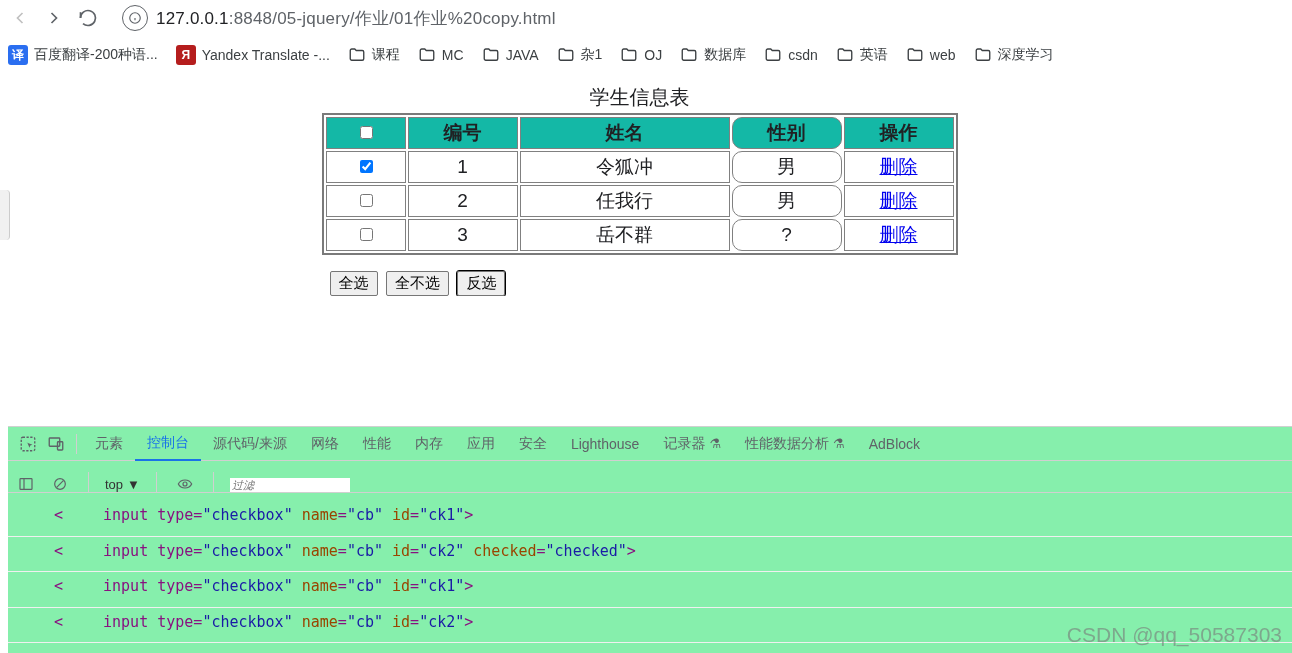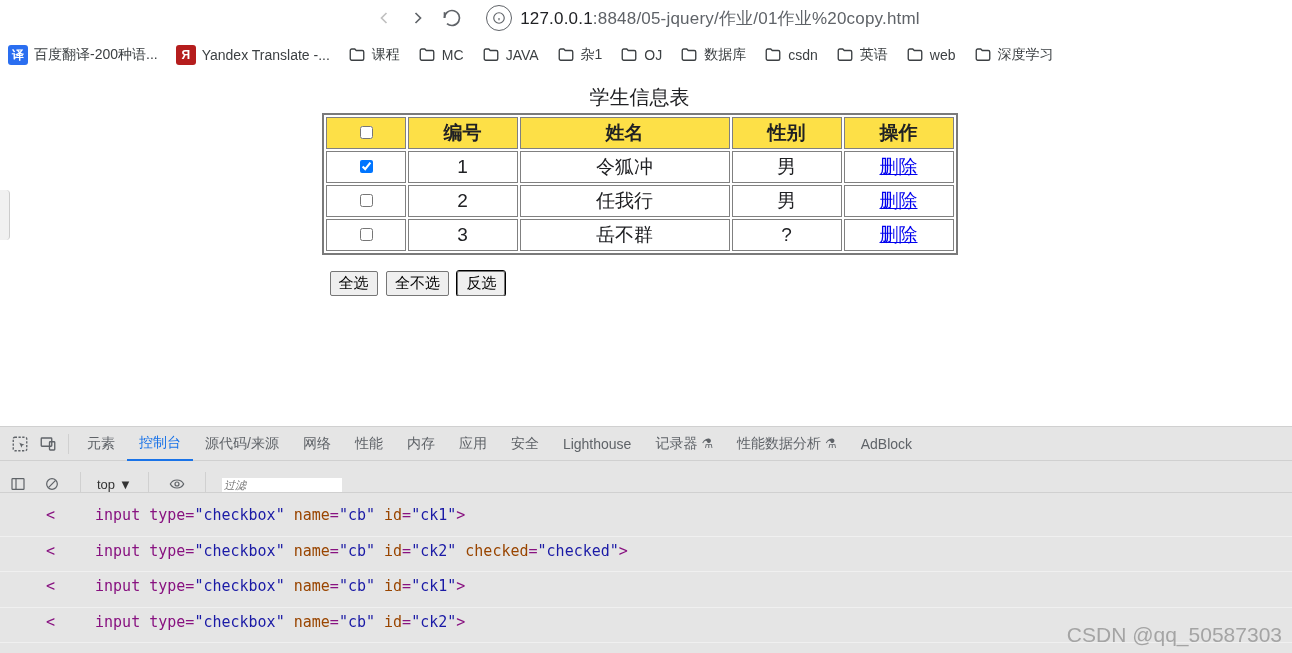--- a/index.html
+++ b/index.html
@@ -16,34 +16,34 @@
 
   .bookmarks { display:flex; align-items:center; height:38px; padding:0 8px; gap:18px; background:#fff; }
   .bm { display:flex; align-items:center; gap:6px; color:#3c4043; font-size:14px; cursor:pointer; }
   .bm svg { width:18px; height:18px; stroke:#3c4043; fill:none; stroke-width:1.8; }
   .bm-icon-sq { width:20px; height:20px; border-radius:3px; display:flex; align-items:center; justify-content:center; color:#fff; font-size:12px; font-weight:600; }
 
   .page { padding:10px 13px 0 0; }
   .caption { text-align:center; font-size:20px; margin-bottom:2px; }
   table.student { border-collapse:separate; border-spacing:2px; margin:0 auto; border:2px solid #7a7a7a; }
   table.student th, table.student td { border:1px solid #808080; padding:2px 6px; text-align:center; font-size:19px; }
-  table.student th { font-weight:700; background:#fde047; }
+  table.student th { font-weight:700; background:#14b8a6; }
   .col-cb { width:80px; }
   .col-id { width:110px; }
   .col-name { width:210px; }
-  .col-gender { width:110px; }
+  .col-gender { width:110px;border-radius:10px; }
   .col-op { width:110px; }
   table.student a { color:#0000ee; text-decoration:underline; }
   .btn-row { width:620px; margin:16px auto 0 auto; text-align:left; padding-left:0; }
   .btn-row button { font-size:15px; padding:2px 8px; background:#efefef; border:1px solid #767676; border-radius:2px; margin-right:4px; cursor:pointer; }
   .btn-row button.focus { outline:1px solid #000; }
 
   .left-edge { position:fixed; left:0; top:190px; width:10px; height:50px; background:#f1f1f1; border-right:1px solid #ccc; border-radius:0 4px 4px 0; }
 
-  .devtools { position:fixed; bottom:0; left:0; right:0; height:227px; background:#e5e5e5; border-top:1px solid #d0d0d0; display:flex; flex-direction:column; }
+  .devtools { position:fixed; bottom:0; left:8px; right:0; height:227px; background:#86efac; border-top:1px solid #d0d0d0; display:flex; flex-direction:column; }
   .dt-tabs { display:flex; align-items:center; height:34px; border-bottom:1px solid #d0d0d0; padding:0 6px; gap:0; }
   .dt-tab-icon { width:28px; display:flex; align-items:center; justify-content:center; color:#5f6368; }
   .dt-tab-icon svg { width:18px; height:18px; stroke:#5f6368; fill:none; stroke-width:1.8; }
   .dt-sep { width:1px; height:20px; background:#d0d0d0; margin:0 6px; }
   .dt-tab { padding:0 12px; height:34px; display:flex; align-items:center; font-size:14px; color:#5f6368; cursor:pointer; gap:4px; }
   .dt-tab.active { color:#1a73e8; border-bottom:2px solid #1a73e8; }
   .dt-flask { font-size:13px; }
 
   .dt-sub { display:flex; align-items:flex-end; height:32px; border-bottom:1px solid #d0d0d0; padding:0 6px; gap:10px; }
   .dt-sub-icon { width:24px; display:flex; align-items:center; justify-content:center; }
@@ -56,21 +56,21 @@
   .tok-tag { color:#881280;margin-left:40px; }
   .tok-attr { color:#994500; }
   .tok-val { color:#1a1aa6; }
   .tok-punc { color:#881280; }
 
   .watermark { position:fixed; right:10px; bottom:6px; color:rgba(120,120,120,0.6); font-size:21px; font-family:Arial,sans-serif; }
 </style>
 </head>
 <body>
 
-<div class="toolbar" style="position:relative;justify-content:center;">
+<div class="toolbar" style="position:relative;">
   <div class="t-icon disabled">
       <svg viewBox="0 0 24 24">
         <polyline points="15 18 9 12 15 6"></polyline>
       </svg>
     </div>
   <div class="t-icon">
       <svg viewBox="0 0 24 24">
         <polyline points="9 18 15 12 9 6"></polyline>
       </svg>
     </div>

